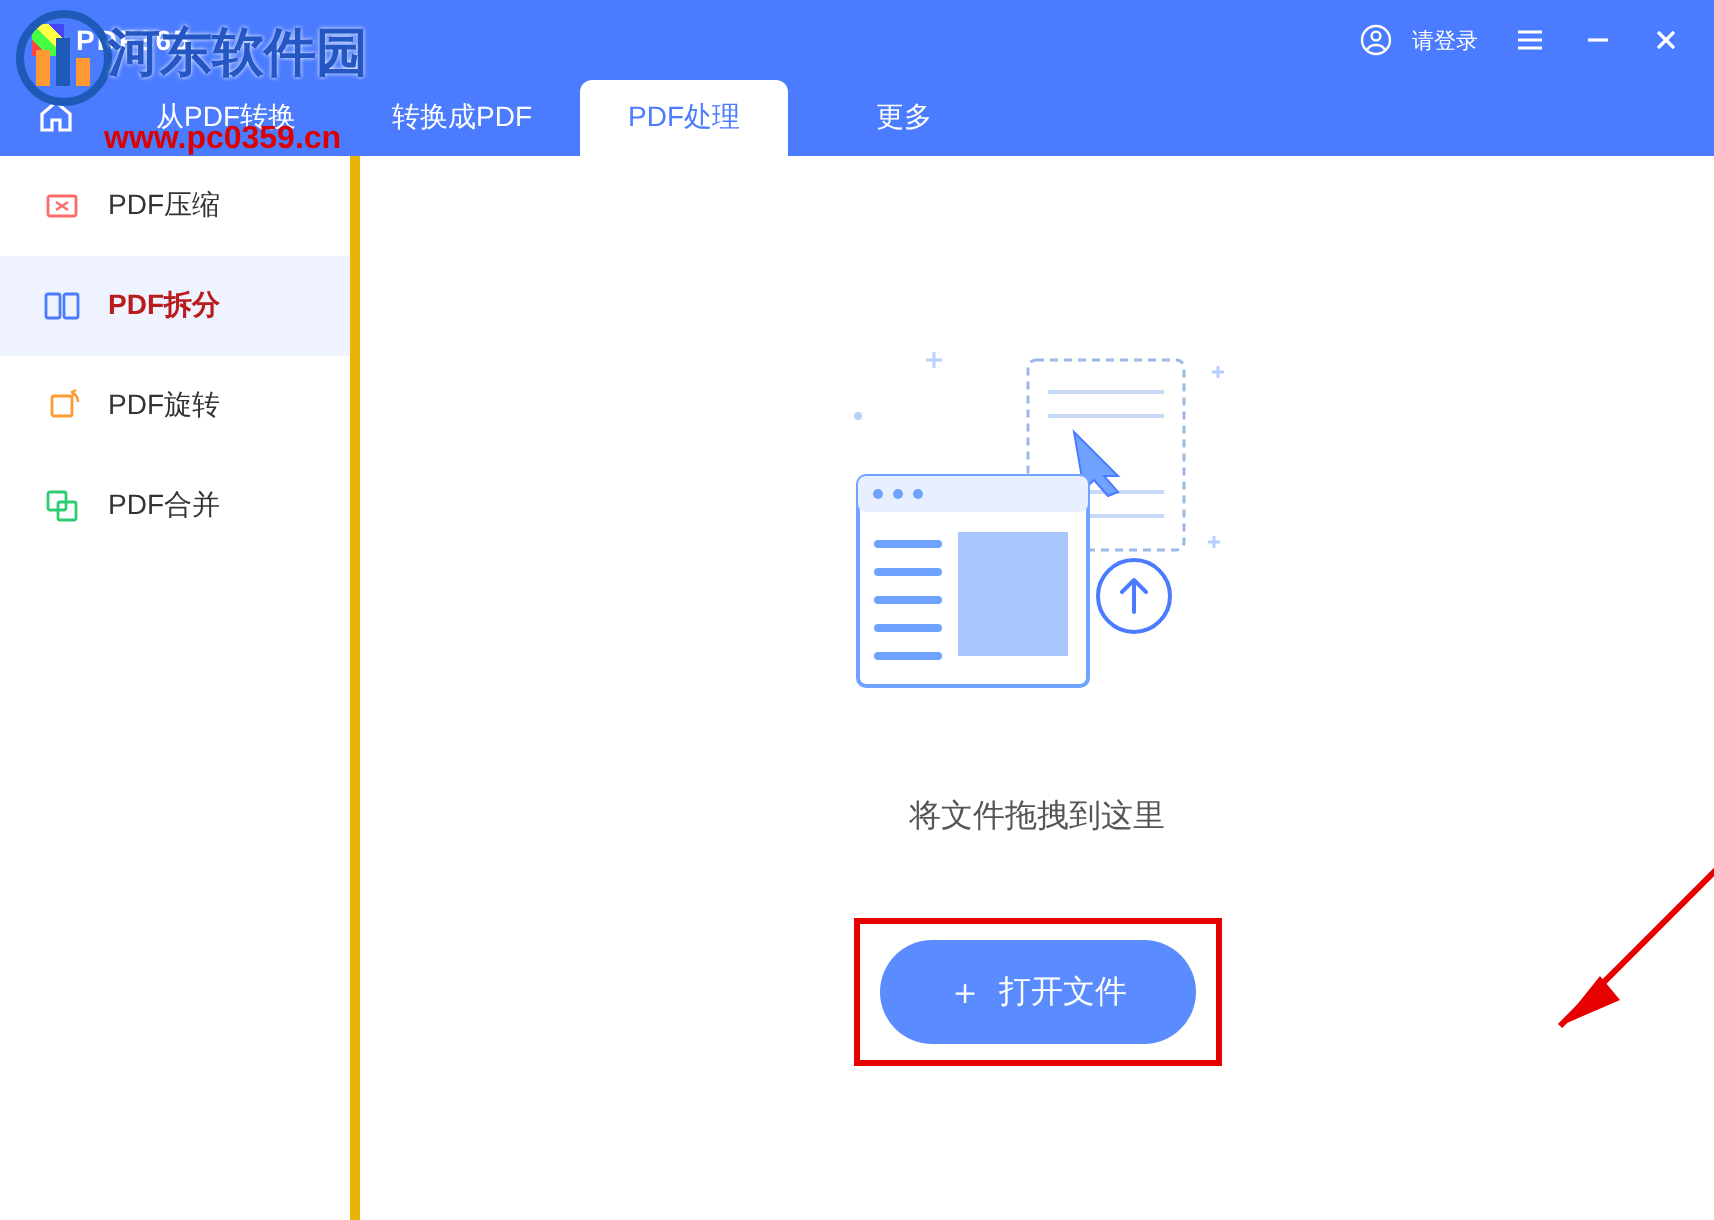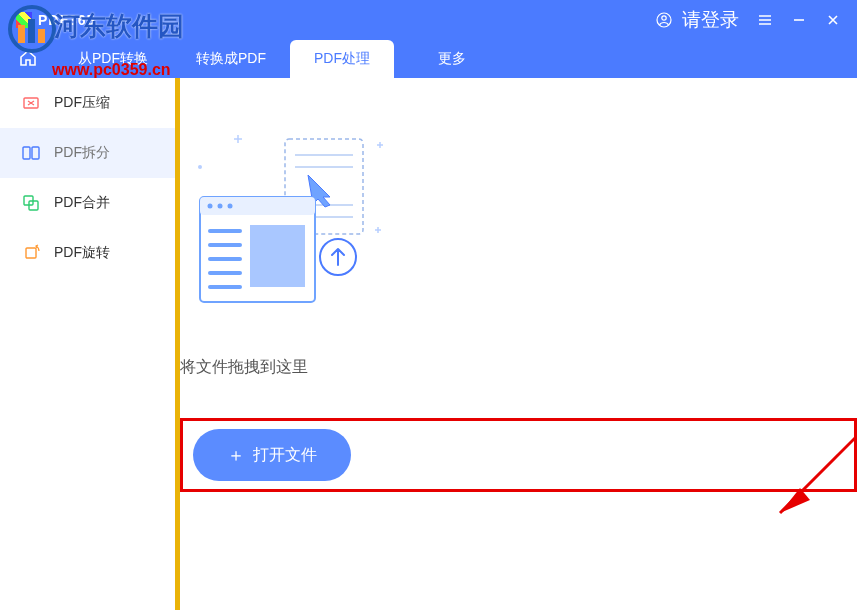--- a/index.html
+++ b/index.html
@@ -4,36 +4,36 @@
   <style>
     * { margin: 0; padding: 0; box-sizing: border-box; font-family: "Microsoft YaHei", sans-serif; }
     body { width: 857px; height: 610px; background: #fff; position: relative; overflow: hidden; }
     
     .titlebar { height: 40px; background: #4b7bff; display: flex; align-items: center; padding: 0 16px; color: #fff; }
     .app-logo { display: flex; align-items: center; gap: 6px; }
     .logo-icon { width: 16px; height: 16px; background: linear-gradient(45deg, #ff4444 25%, #44ff44 25% 50%, #ffff44 50% 75%, #4444ff 75%); }
     .app-title { font-size: 14px; font-weight: bold; letter-spacing: 1px; }
     .titlebar-spacer { flex: 1; }
     .titlebar-actions { display: flex; align-items: center; gap: 18px; }
-    .login-btn { display: flex; align-items: center; gap: 10px; font-size: 19px; cursor: pointer; }
+    .login-btn { display: flex; align-items: center; gap: 10px; font-size: 11px; cursor: pointer; }
     .win-btn { cursor: pointer; display: flex; align-items: center; justify-content: center; width: 16px; height: 16px; }
     
     .tabbar { height: 38px; background: #4b7bff; display: flex; align-items: flex-end; padding-left: 14px; gap: 0; }
     .home-btn { width: 28px; height: 28px; display: flex; align-items: center; justify-content: center; margin-right: 12px; margin-bottom: 6px; cursor: pointer; }
     .tab { padding: 10px 24px 10px; color: #fff; font-size: 14px; cursor: pointer; border-radius: 6px 6px 0 0; }
     .tab.active { background: #fff; color: #4b7bff; }
     .tab.more { padding: 10px 44px; }
     
     .body { display: flex; height: calc(100% - 78px); }
     .sidebar { width: 180px; background: #fff; border-right: 5px solid #eab308; }
     .sidebar-item { height: 50px; display: flex; align-items: center; padding-left: 22px; gap: 14px; cursor: pointer; font-size: 14px; color: #333; }
-    .sidebar-item.active { background: #eef3ff; color: #737373; }
+    .sidebar-item.active { background: #eef3ff; color: #b91c1c; font-weight: bold; }
     .sidebar-icon { width: 18px; height: 18px; display: flex; align-items: center; justify-content: center; }
     
-    .main { flex: 1; display: flex; flex-direction: column; padding-top: 49px; position: relative; background: #fff; }
+    .main { flex: 1; display: flex; flex-direction: column; align-items: center; padding-top: 90px; position: relative; background: #fff; }
     .illustration { width: 220px; height: 200px; position: relative; margin-bottom: 30px; }
     .drop-hint { font-size: 16px; color: #555; margin-bottom: 40px; }
     .highlight-box { border: 3px solid #e60000; padding: 8px 10px; }
     .open-btn { background: #5b8cff; color: #fff; border: none; border-radius: 28px; padding: 14px 34px; font-size: 16px; cursor: pointer; display: flex; align-items: center; gap: 8px; }
     .plus { font-size: 18px; font-weight: 300; }
     
     .arrow-annotation { position: absolute; top: 270px; left: 580px; pointer-events: none; }
     
     .watermark { position: absolute; top: 5px; left: 8px; pointer-events: none; z-index: 10; }
     .wm-logo { width: 48px; height: 48px; }
@@ -116,35 +116,35 @@
         <svg width="18" height="18" viewBox="0 0 18 18">
             <rect x="1" y="3" width="7" height="12" rx="1" fill="none" stroke="#4b7bff" stroke-width="1.4"></rect>
             <rect x="10" y="3" width="7" height="12" rx="1" fill="none" stroke="#4b7bff" stroke-width="1.4"></rect>
           </svg>
       </span>
       <span>PDF拆分</span>
     </div>
     <div class="sidebar-item">
       <span class="sidebar-icon">
         <svg width="18" height="18" viewBox="0 0 18 18">
-            <rect x="2" y="2" width="9" height="9" rx="1" fill="none" stroke="#2ecc71" stroke-width="1.4"></rect>
-            <rect x="7" y="7" width="9" height="9" rx="1" fill="none" stroke="#2ecc71" stroke-width="1.4"></rect>
-          </svg>
-      </span>
-      <span>PDF合并</span>
-    </div>
-    <div class="sidebar-item">
-      <span class="sidebar-icon">
-        <svg width="18" height="18" viewBox="0 0 18 18">
             <rect x="4" y="4" width="10" height="10" rx="1" fill="none" stroke="#ff9933" stroke-width="1.4"></rect>
             <path d="M14 2a6 6 0 013 5" fill="none" stroke="#ff9933" stroke-width="1.2"></path>
             <path d="M16 1l-2 1 1 2" fill="none" stroke="#ff9933" stroke-width="1.2"></path>
           </svg>
       </span>
       <span>PDF旋转</span>
+    </div>
+    <div class="sidebar-item">
+      <span class="sidebar-icon">
+        <svg width="18" height="18" viewBox="0 0 18 18">
+            <rect x="2" y="2" width="9" height="9" rx="1" fill="none" stroke="#2ecc71" stroke-width="1.4"></rect>
+            <rect x="7" y="7" width="9" height="9" rx="1" fill="none" stroke="#2ecc71" stroke-width="1.4"></rect>
+          </svg>
+      </span>
+      <span>PDF合并</span>
     </div>
   </div>
 
   <div class="main">
     <div class="illustration">
       <svg width="220" height="200" viewBox="0 0 220 200">
 
         <g stroke="#b8cfff" stroke-width="1.5">
           <path d="M58 8l0 8M54 12l8 0"></path>
             <path d="M30 90l0 6M27 93l6 0"></path>

